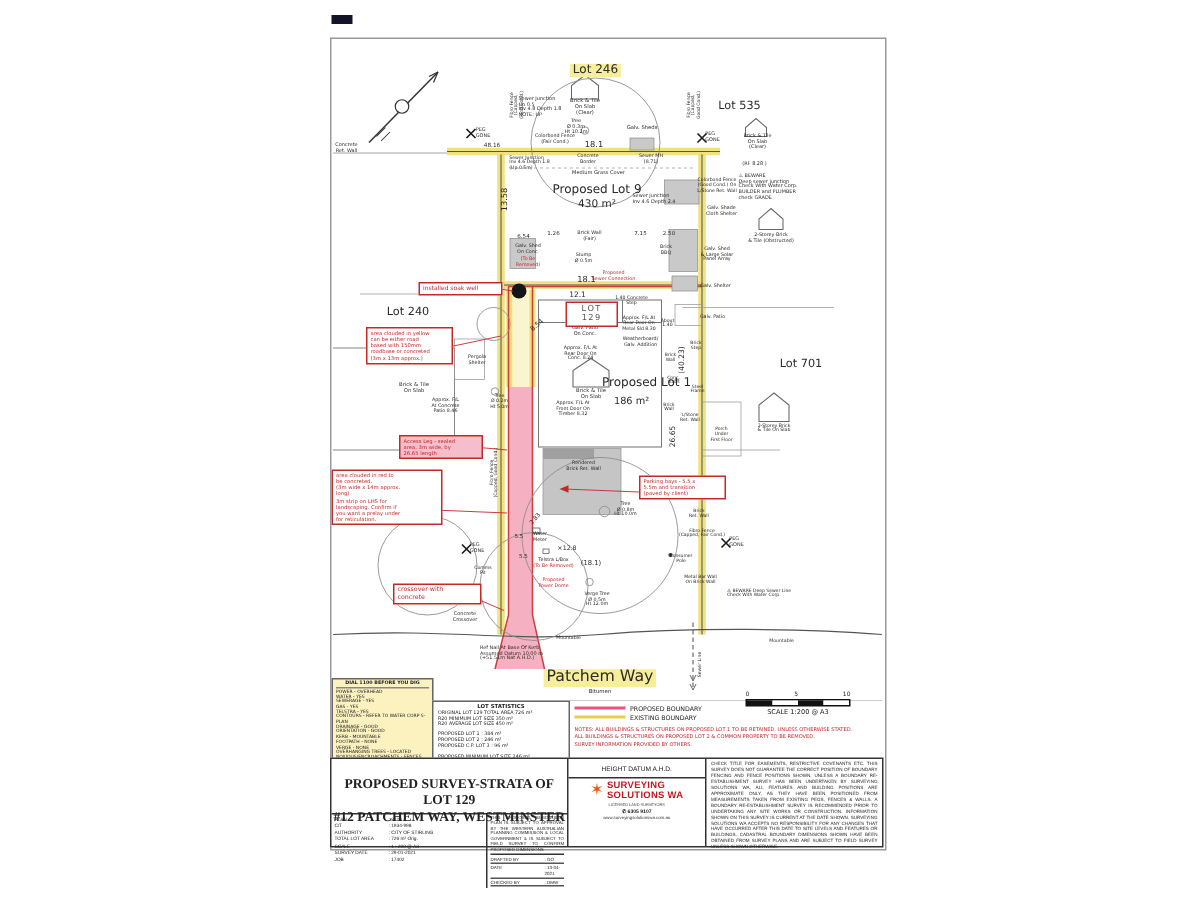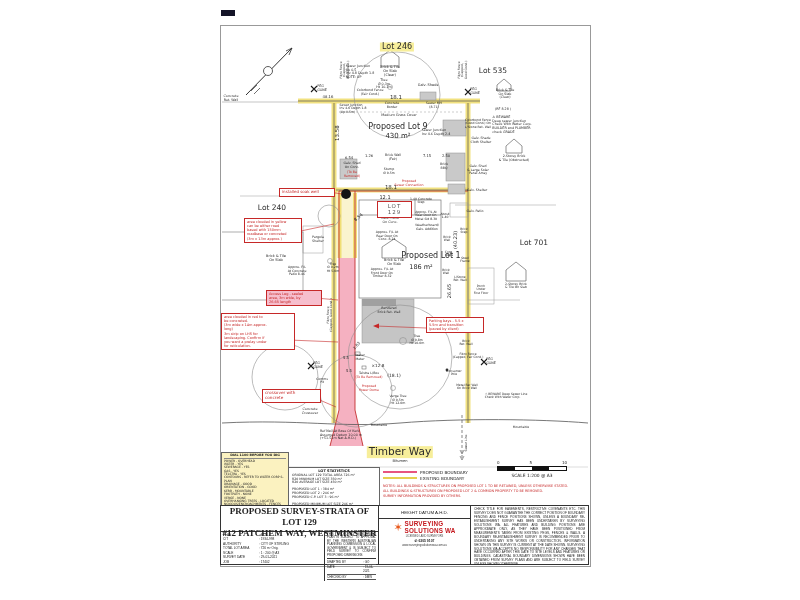--- a/index.html
+++ b/index.html
@@ -37,21 +37,21 @@
   .sb-bar{height:3.5px;border:0.7px solid #111;display:flex;margin-top:0.5px;}
   .sb-bar span{flex:1;}
   .sb-b{background:#111;} .sb-w{background:#fff;}
   .sb-label{margin-top:2px;font-size:4.4px;}
   
   #titleblock{position:absolute;left:220px;top:505px;width:369px;height:60px;display:flex;
               border:1px solid #333;background:#fff;box-sizing:border-box;
               font-family:"Liberation Sans",sans-serif;}
   .tb-left{width:157px;border-right:1px solid #333;display:flex;flex-direction:column;}
   .tb-title{height:25px;border-bottom:1px solid #333;font-family:"Liberation Serif",serif;
-            font-weight:bold;font-size:9px;text-align:center;padding-top:0;line-height:1.2;}
+            font-weight:bold;font-size:9px;text-align:center;padding-top:11px;line-height:1.2;}
   .tb-lower{flex:1;display:flex;}
   .tb-fields{width:99px;border-right:1px solid #333;padding:1px 2px;font-size:3.2px;}
   .tb-field{display:flex;line-height:1.4;}
   .tb-field .fl{width:36px;flex:none;}
   .tb-field .fv::before{content:":  ";}
   .tb-approve{flex:1;padding:1px 2px;font-size:2.9px;display:flex;flex-direction:column;}
   .tb-apnote{line-height:1.18;text-align:justify;}
   .tb-draft{margin-top:1.5px;border-top:0.5px solid #333;padding-top:0.5px;font-size:3px;}
   .tb-draft .tb-field{border-bottom:0.4px solid #555;}
   .tb-mid{width:91px;border-right:1px solid #333;display:flex;flex-direction:column;}
@@ -181,21 +181,21 @@
 
   <div id="labels-layer">
       <div class="plabel hl" style="left: 397px; top: 47px; font-size: 8px; transform: translate(-50%, -50%);">Lot 246</div>
       <div class="plabel" style="left: 493px; top: 71px; font-size: 7.5px; transform: translate(-50%, -50%);">Lot 535</div>
       <div class="plabel" style="left: 272px; top: 208px; font-size: 7.5px; transform: translate(-50%, -50%);">Lot 240</div>
       <div class="plabel" style="left: 514px; top: 243px; font-size: 7.5px; transform: translate(-50%, -50%); margin-left: 20px;">Lot 701</div>
       <div class="plabel" style="left: 398px; top: 127px; font-size: 8px; transform: translate(-50%, -50%);">Proposed Lot 9</div>
       <div class="plabel" style="left: 398px; top: 137px; font-size: 7px; transform: translate(-50%, -50%);">430 m²</div>
       <div class="plabel" style="left: 431px; top: 256px; font-size: 8px; transform: translate(-50%, -50%);">Proposed Lot 1</div>
       <div class="plabel" style="left: 421px; top: 268px; font-size: 6.5px; transform: translate(-50%, -50%);">186 m²</div>
-      <div class="plabel hl" style="left: 400px; top: 452px; font-size: 10.5px; transform: translate(-50%, -50%);">Timber Way</div>
+      <div class="plabel hl" style="left: 400px; top: 452px; font-size: 10.5px; transform: translate(-50%, -50%);">Patchem Way</div>
       <div class="plabel" style="left: 400px; top: 461px; font-size: 3.6px; transform: translate(-50%, -50%);">Bitumen</div>
       <div class="plabel" style="left: 390px; top: 72px; font-size: 3.5px; transform: translate(-50%, -50%);">Brick &amp; Tile
 On Slab
 (Clear)</div>
       <div class="plabel" style="left: 384px; top: 85px; font-size: 3.3px; transform: translate(-50%, -50%);">Tree
 Ø 0.3m
 Ht 10.2m</div>
       <div class="plabel" style="left: 360px; top: 72px; font-size: 3.3px; transform: translate(-50%, -50%); text-align: left;">Sewer Junction
 Up 0.5
 Inv 4.8 Depth 1.8

